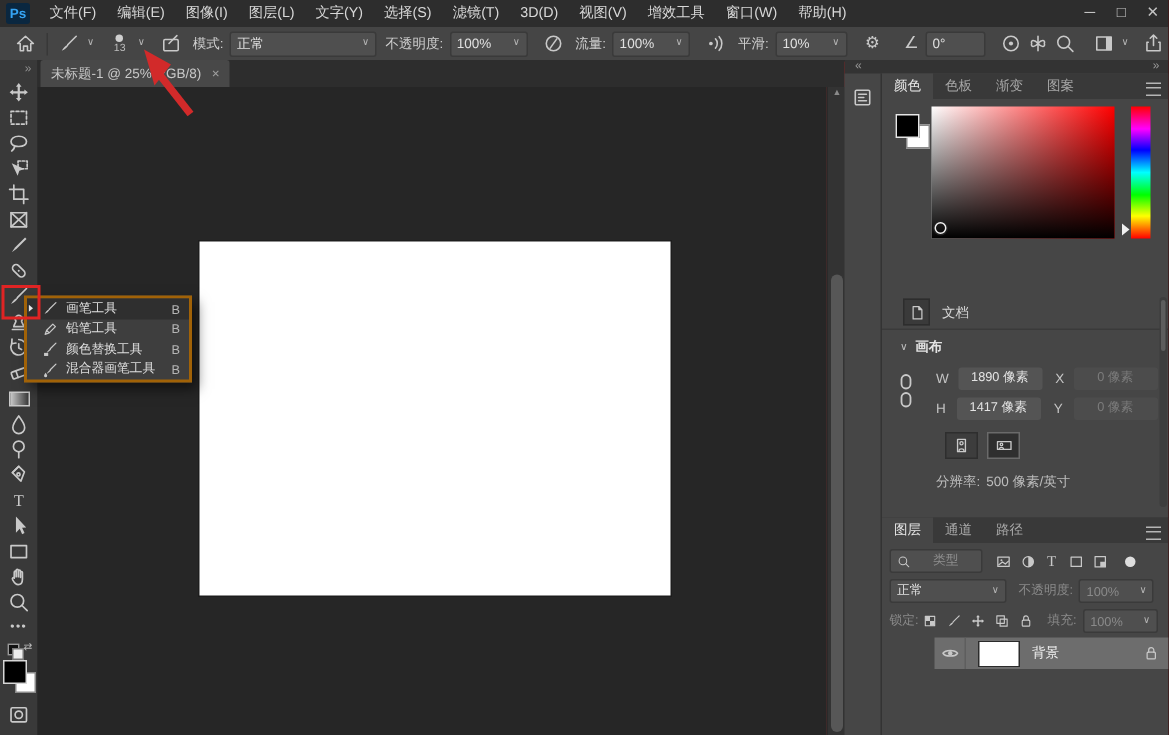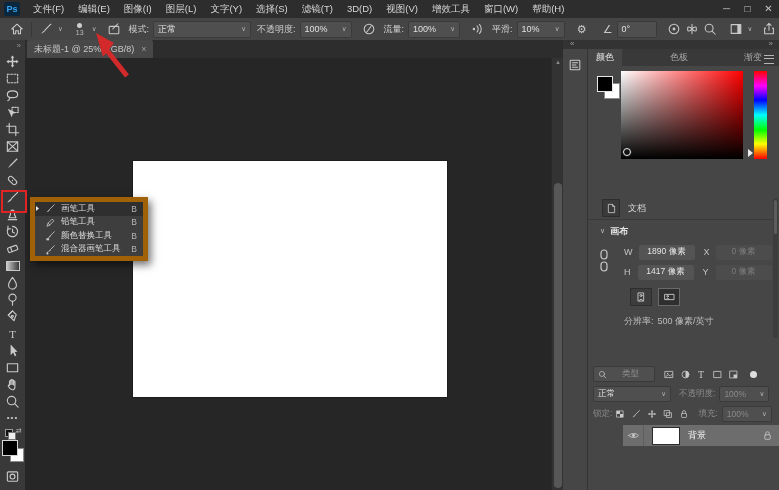--- a/index.html
+++ b/index.html
@@ -53,21 +53,21 @@
   .doc-tab{position:absolute;left:2px;top:0;height:18px;background:#484848;display:flex;align-items:center;
            padding:0 7px;font-size:9px;color:#c9c9c9;border-radius:2px 2px 0 0;}
   .tab-close{margin-left:7px;color:#9f9f9f;font-size:9px;}
   .canvas{left:25px;top:58px;width:526px;height:432px;background:#262626;}
   .doc-white{position:absolute;left:108px;top:103px;width:314px;height:236px;background:#ffffff;box-shadow:0 0 0 1px #1d1d1d;}
   .vscroll{left:551px;top:58px;width:12px;height:432px;background:#333333;border-left:1px solid #2a2a2a;}
   .vscroll .thumb{position:absolute;left:2px;right:2px;top:29%;bottom:2px;background:#575757;border-radius:4px;}
   .vscroll .up{position:absolute;top:1px;left:0;width:12px;text-align:center;font-size:6px;color:#8a8a8a;}
 
   
-  .flyout{left:30px;top:197px;width:108px;background:#3e3e3e;border:5px solid #a16207;
+  .flyout{left:16px;top:197px;width:108px;background:#3e3e3e;border:2px solid #a16207;
           box-shadow:3px 4px 8px rgba(0,0,0,.55);font-size:8.5px;z-index:40;}
   .fly-row{height:13.5px;display:flex;align-items:center;padding:0 6px 0 9px;color:#dedede;position:relative;}
   .fly-row.selected{background:#2f2f2f;}
   .fly-marker{position:absolute;left:1px;top:4px;width:3px;height:5px;background:#e8e8e8;
               clip-path:polygon(0 0,100% 50%,0 100%);}
   .fly-ic{width:12px;height:12px;margin-right:5px;display:flex;align-items:center;justify-content:center;flex:none;}
   .fly-shortcut{margin-left:auto;color:#b5b5b5;}
 
   
   .annot-arrow{left:86px;top:28px;z-index:60;}
@@ -75,21 +75,21 @@
 
   
   .dock{left:563px;top:40px;width:216px;height:450px;background:#333333;}
   .dock-topbar{position:absolute;left:0;top:0;width:216px;height:9px;font-size:8px;line-height:8px;color:#9a9a9a;}
   .dock-topbar .lft{position:absolute;left:7px;top:0;}
   .dock-topbar .rgt{position:absolute;right:6px;top:0;}
   .dock-strip{position:absolute;left:0;top:9px;width:24px;height:441px;background:#464646;border-right:1px solid #333;}
   .strip-btn{width:18px;height:18px;margin:7px auto 0;display:flex;align-items:center;justify-content:center;}
   .panel-col{position:absolute;left:25px;top:9px;width:191px;height:441px;}
   .panel{position:absolute;left:0;width:191px;background:#464646;}
-  .panel-tabs{height:17px;background:#393939;display:flex;font-size:9px;align-items:flex-start;position:relative;gap:40px;}
+  .panel-tabs{height:17px;background:#393939;display:flex;font-size:9px;align-items:flex-start;position:relative;}
   .tab{padding:0 8px;line-height:17px;color:#a8a8a8;white-space:nowrap;}
   .tab.active{background:#464646;color:#e8e8e8;}
   .panel-menu{position:absolute;right:5px;top:6px;width:10px;height:7px;
               border-top:1px solid #b5b5b5;border-bottom:1px solid #b5b5b5;}
   .panel-menu::after{content:"";position:absolute;left:0;right:0;top:2px;border-top:1px solid #b5b5b5;}
 
   
   .p-color{top:0;height:129px;}
   .cp-fg{position:absolute;left:9px;top:27px;width:14px;height:14px;background:#000;border:1px solid #e6e6e6;z-index:2;}
   .cp-bg{position:absolute;left:16px;top:34px;width:14px;height:14px;background:#fff;border:1px solid #8a8a8a;}
@@ -561,20 +561,26 @@
         <div class="pp-row" style="top:136px;height:14px;">
           <span class="res-text" style="margin-left:32px;">分辨率:</span>
           <span class="res-text" style="margin-left:4px;">500 像素/英寸</span>
         </div>
         <div class="pp-scroll">
             <div class="th"></div>
           </div>
       </div>
 
       <div class="panel p-layers">
+        <div class="panel-tabs">
+          <div class="tab active">图层</div>
+          <div class="tab">通道</div>
+          <div class="tab">路径</div>
+          <div class="panel-menu"></div>
+        </div>
         <div class="lp-row" style="top:21px;height:16px;">
           <div class="search-box" style="margin-left:5px;">
             <svg class="ic" width="9" height="9" viewBox="0 0 16 16" style="margin-right:3px;">
                 <circle cx="7" cy="7" r="4.5"></circle>
                 <path d="M10.3 10.3 L14 14"></path>
               </svg>
             <span>类型</span>
           </div>
           <div class="fl-ic" style="margin-left:6px;">
             <svg class="ic" width="12" height="11" viewBox="0 0 16 16">

